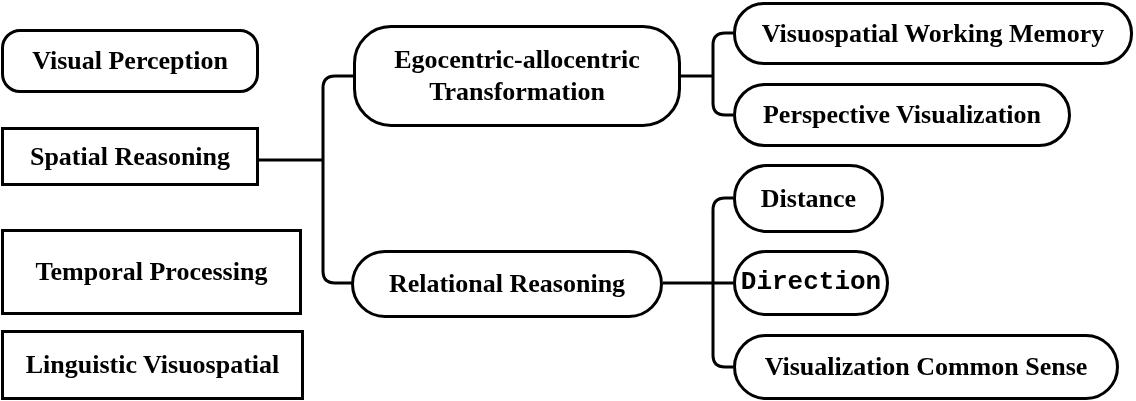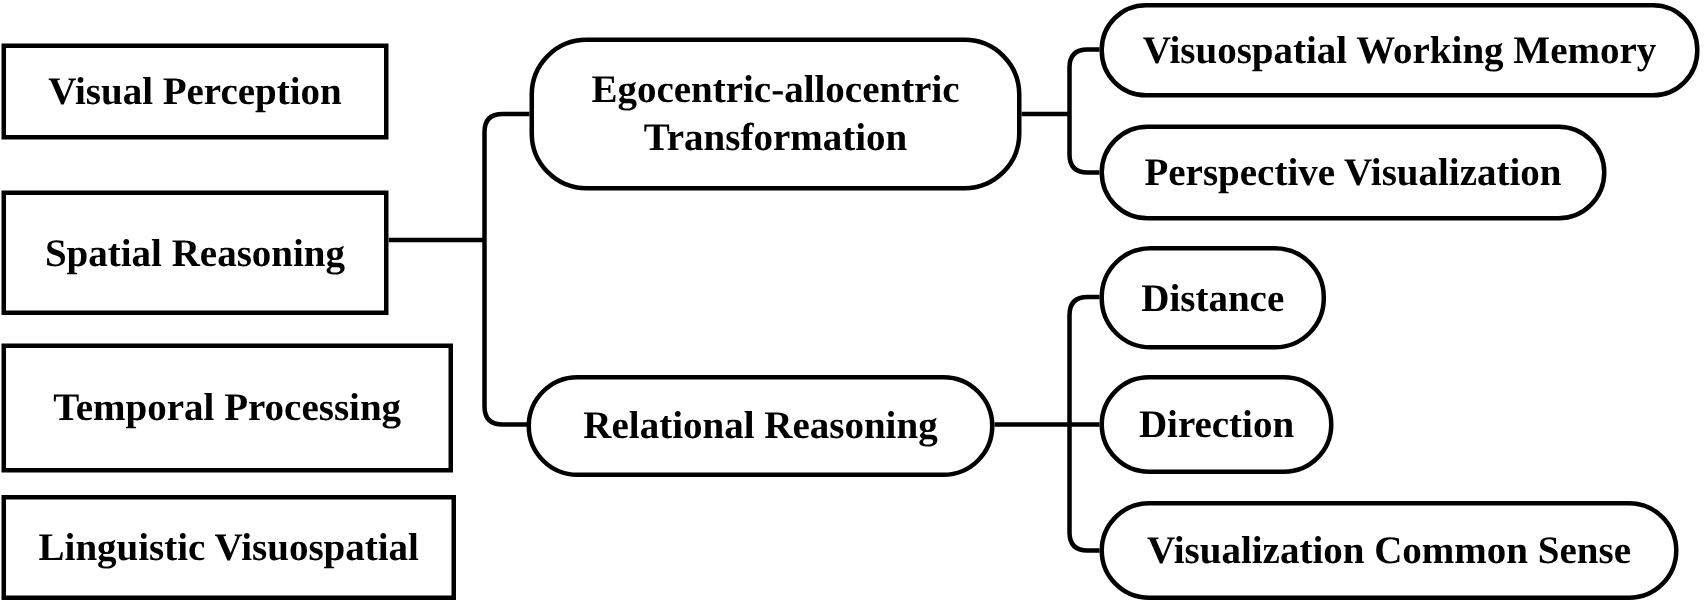--- a/index.html
+++ b/index.html
@@ -34,34 +34,34 @@
     text-align: center;
     font-weight: bold;
     font-size: 26px;
     line-height: 1.22;
     padding: 2px 10px;
     white-space: pre-line;
   }
   .pill { border-radius: 36px; }
 
   
-  #n-visual-perception      { left: 1px;   top: 29px;  width: 258px; height: 64px; }
-  #n-spatial-reasoning      { left: 1px;   top: 127px; width: 258px; height: 83px; }
+  #n-visual-perception      { left: 1px;   top: 29px;  width: 258px; height: 64px; border-radius: 19px; }
+  #n-spatial-reasoning      { left: 1px;   top: 127px; width: 258px; height: 59px; }
   #n-temporal-processing    { left: 1px;   top: 229px; width: 301px; height: 86px; }
   #n-linguistic-intelligence{ left: 1px;   top: 330px; width: 303px; height: 70px; }
 
   
   #n-egocentric             { left: 353px; top: 25px;  width: 328px; height: 102px; border-radius: 38px; }
   #n-relational             { left: 351px; top: 250px; width: 312px; height: 68px;  border-radius: 34px; }
 
   
   #n-vwm                    { left: 733px; top: 2px;   width: 400px; height: 63px;  border-radius: 31px; }
   #n-perspective            { left: 733px; top: 83px;  width: 338px; height: 64px;  border-radius: 32px; }
   #n-distance               { left: 733px; top: 164px; width: 151px; height: 69px;  border-radius: 34px; text-align: center; }
-  #n-direction              { left: 733px; top: 250px; width: 156px; height: 66px;  border-radius: 33px; }
+  #n-direction              { left: 733px; top: 250px; width: 156px; height: 66px;  border-radius: 33px; font-family: Liberation Mono, monospace; }
   #n-vcs                    { left: 733px; top: 334px; width: 386px; height: 66px;  border-radius: 33px; }
 </style>
 </head>
 <body>
 
 <div class="canvas">
 
   <svg class="connectors" viewBox="0 0 1136 401" xmlns="http://www.w3.org/2000/svg">
 
     <path d="M 259 160 H 323" fill="none" stroke="#000000" stroke-width="3"></path>

